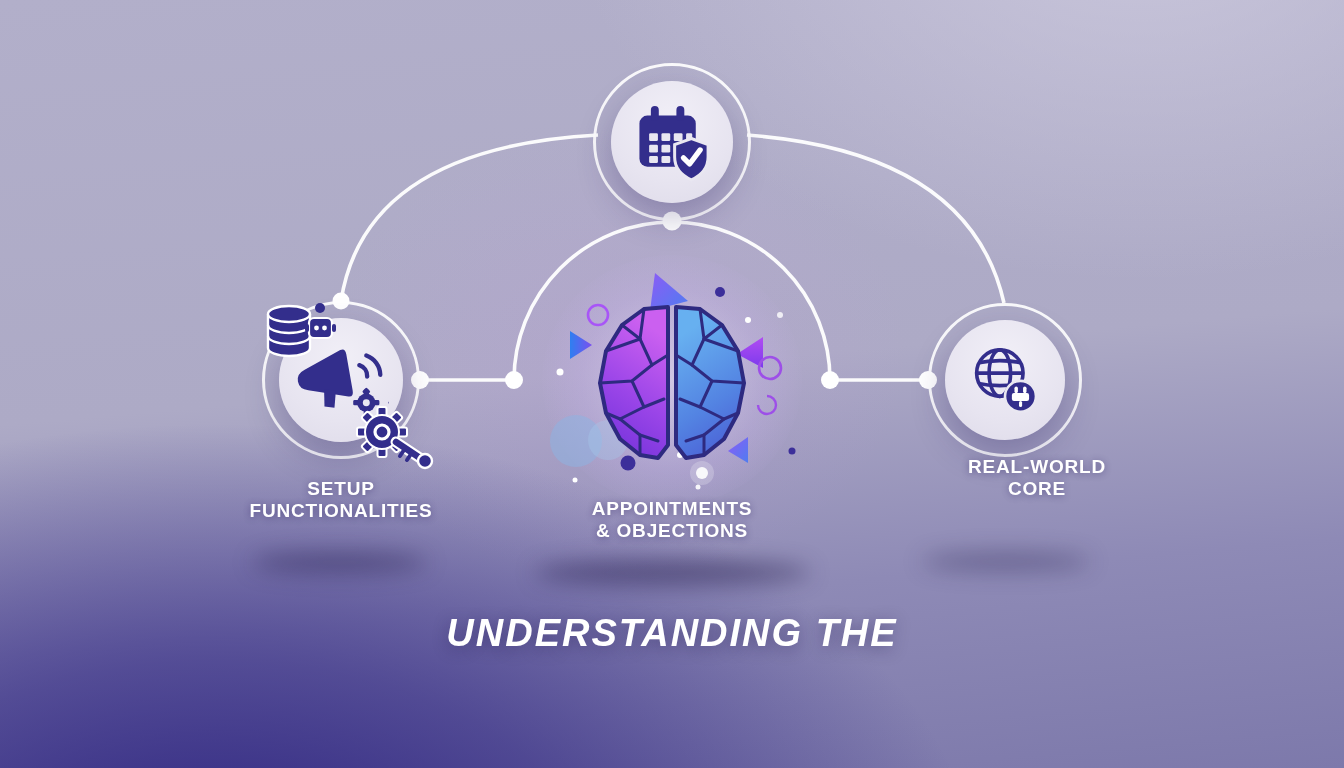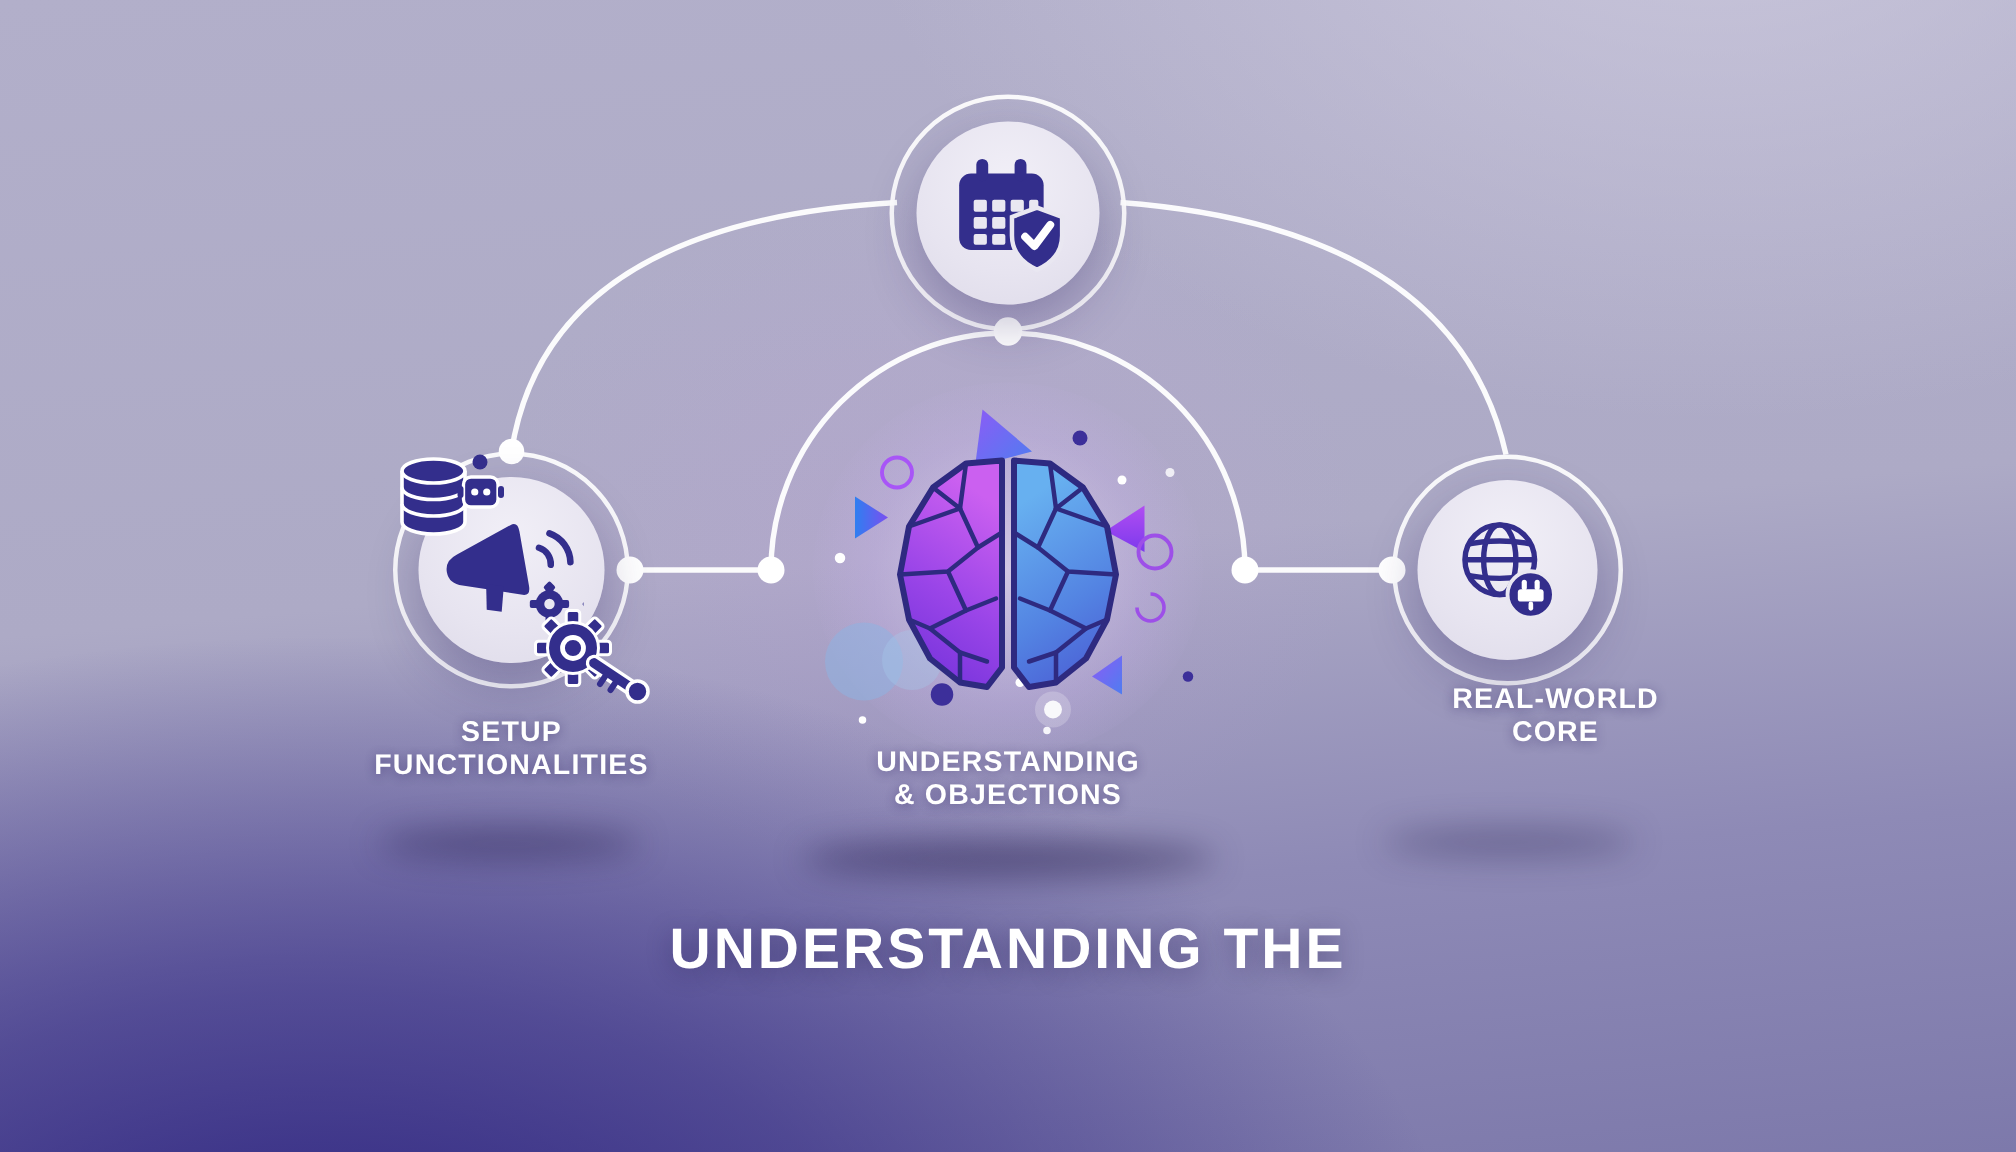--- a/index.html
+++ b/index.html
@@ -36,20 +36,21 @@
   .node-label{
     position:absolute;color:#ffffff;font-weight:700;font-size:19px;line-height:1.18;
     letter-spacing:0.8px;text-align:center;transform:translateX(-50%);
     text-shadow:0 1px 7px rgba(35,25,90,0.45);white-space:nowrap;
   }
   .title{
     position:absolute;left:672px;top:610px;transform:translateX(-50%);
     color:#ffffff;font-weight:700;font-size:38px;line-height:1.26;
     letter-spacing:2px;text-align:left;white-space:nowrap;
     text-shadow:0 3px 16px rgba(25,16,70,0.4);
+    font-style:italic;
   }
   .bubble{position:absolute;border-radius:50%;}
 </style>
 </head>
 <body>
 
 <div id="stage">
 
   <div class="shadow" style="left:252px;top:552px;width:175px;height:21px;"></div>
   <div class="shadow" style="left:535px;top:560px;width:275px;height:25px;background:rgba(26,18,66,0.45);"></div>
@@ -278,21 +279,21 @@
         </g>
       </svg>
     </div>
   </div>
 
   <div class="node-label" style="left:341px;top:478px;">
     <div>SETUP</div>
     <div>FUNCTIONALITIES</div>
   </div>
   <div class="node-label" style="left:672px;top:498px;">
-    <div>UNDERSTANDING</div>
+    <div>APPOINTMENTS</div>
     <div>&amp; OBJECTIONS</div>
   </div>
   <div class="node-label" style="left:1000px;top:456px;margin-left:37px;">
     <div>REAL-WORLD</div>
     <div>CORE</div>
   </div>
 
   <div class="title">
     <div>UNDERSTANDING THE</div>
   </div>

